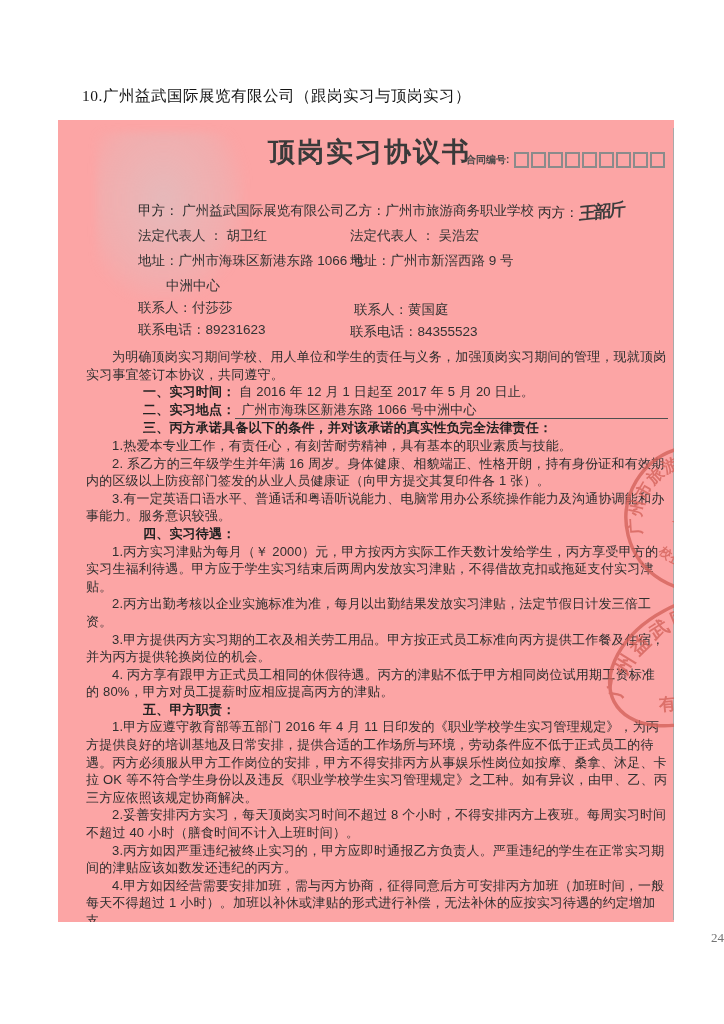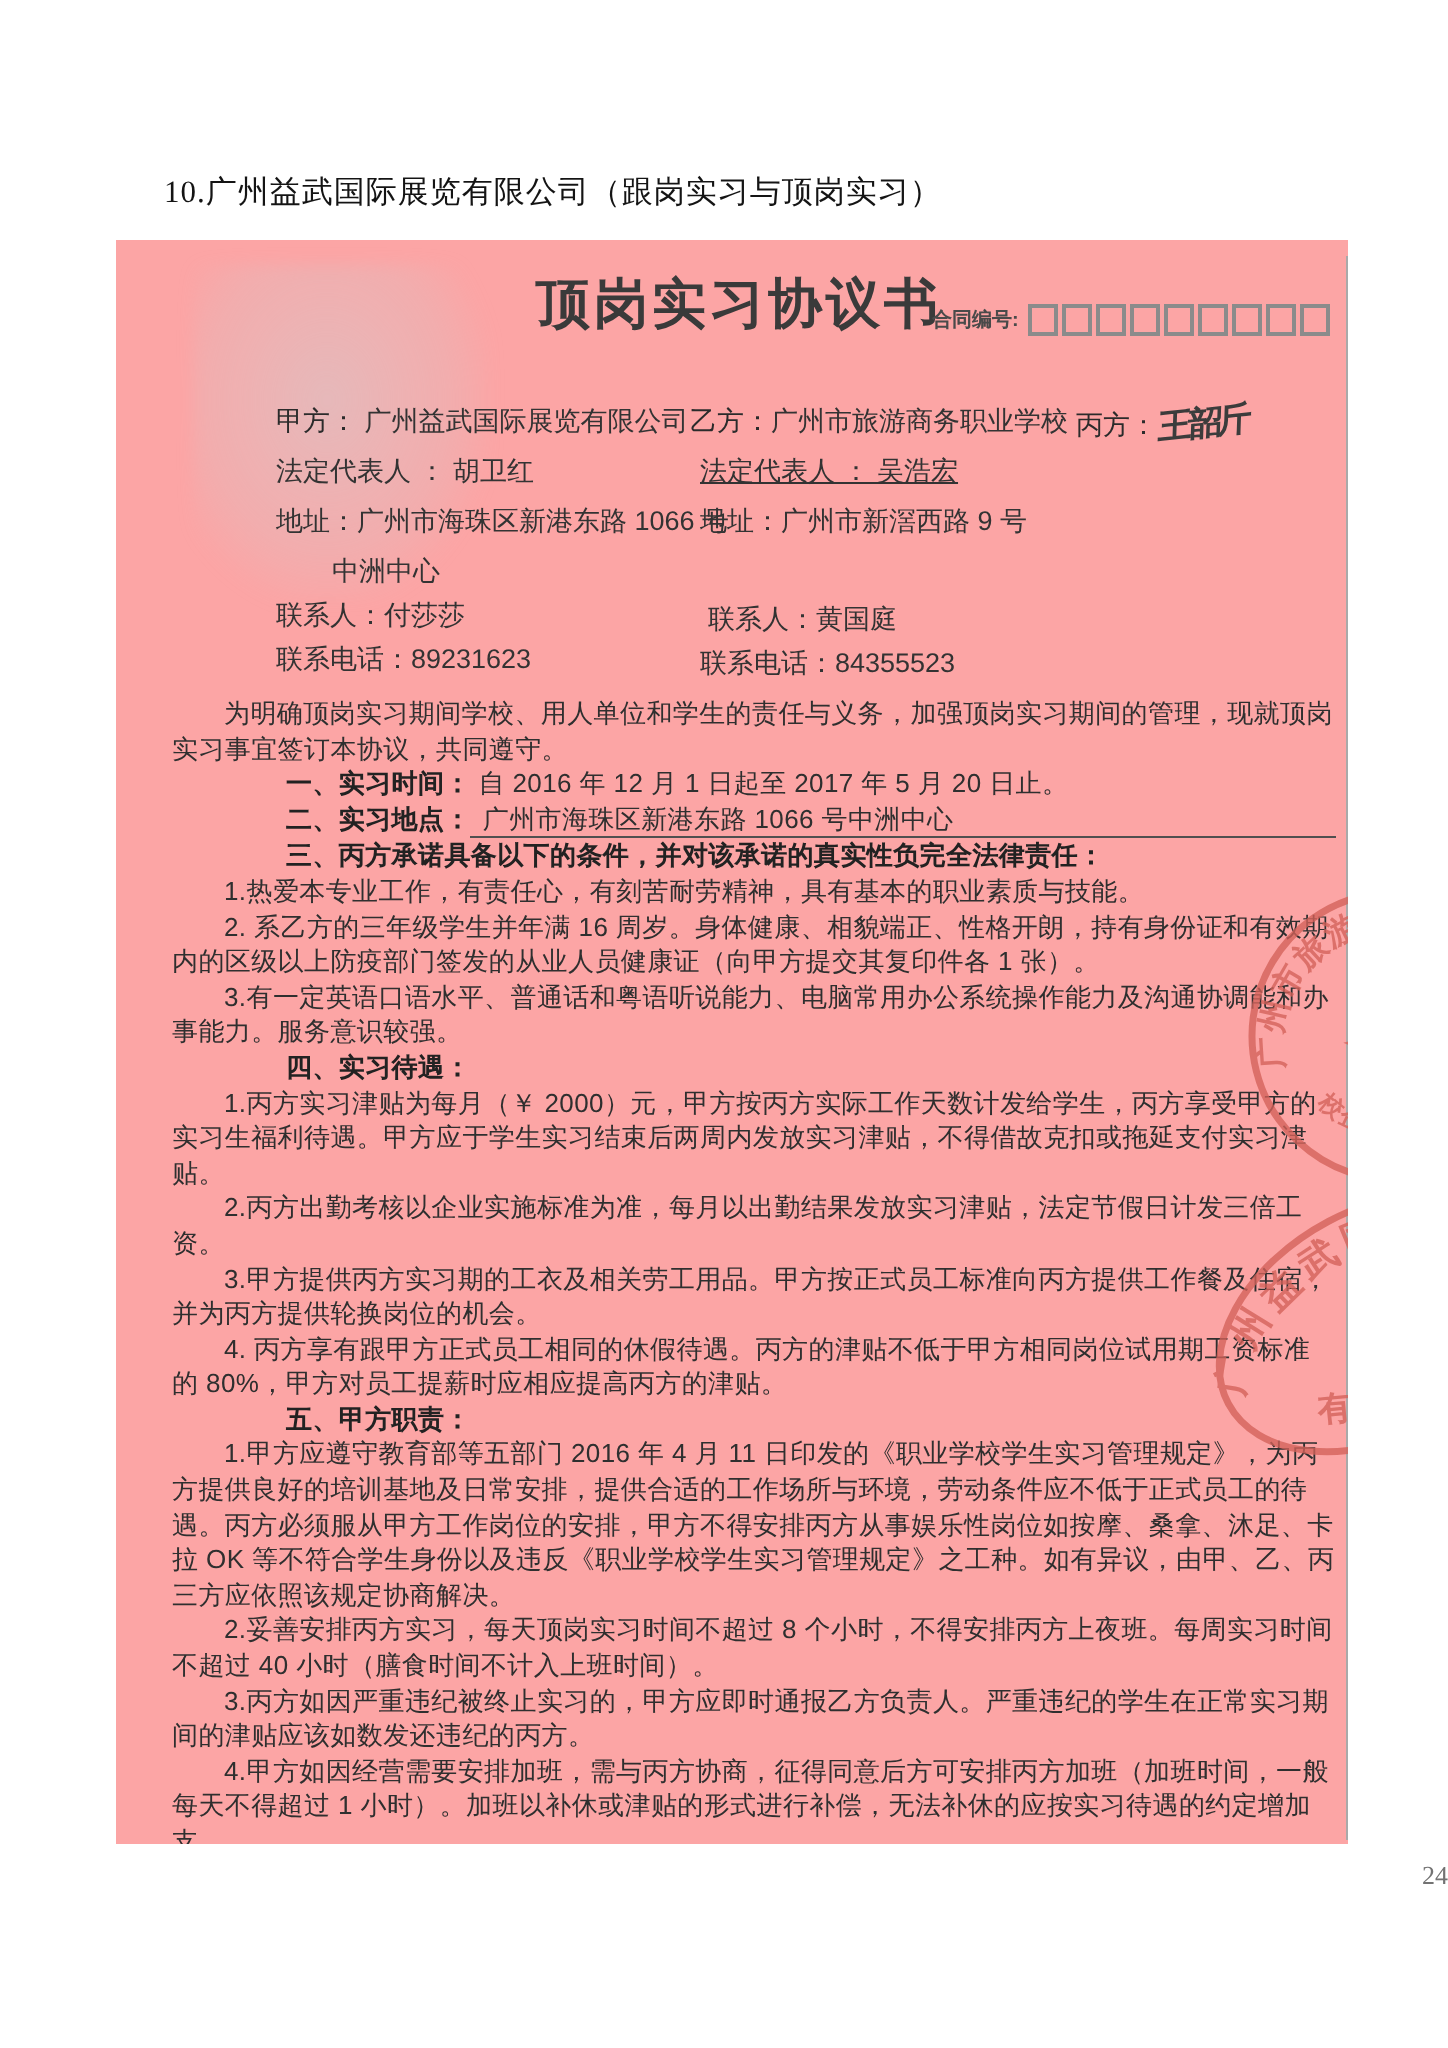--- a/index.html
+++ b/index.html
@@ -78,21 +78,21 @@
       <b>甲方：</b>&nbsp;<span>广州益武国际展览有限公司</span>
     </div>
     <div class="fld" style="left:287px; top:82px;">
       <b>乙方：</b><span>广州市旅游商务职业学校</span>
     </div>
     <div class="fld" style="left:480px; top:80px;">
       <b>丙方：</b><span class="hand">王韶斤</span>
     </div>
 
     <div class="fld" style="left:80px; top:107px;">法定代表人 ： 胡卫红</div>
-    <div class="fld" style="left:292px; top:107px;text-decoration:underline;">法定代表人 ： 吴浩宏</div>
+    <div class="fld" style="left:292px; top:107px;">法定代表人 ： 吴浩宏</div>
 
     <div class="fld" style="left:80px; top:132px;">地址：广州市海珠区新港东路 1066 号</div>
     <div class="fld" style="left:292px; top:132px;">地址：广州市新滘西路 9 号</div>
     <div class="fld" style="left:108px; top:157px;">中洲中心</div>
 
     <div class="fld" style="left:80px; top:179px;text-align:center;">联系人：付莎莎</div>
     <div class="fld" style="left:296px; top:181px;">联系人：黄国庭</div>
 
     <div class="fld" style="left:80px; top:201px;">联系电话：89231623</div>
     <div class="fld" style="left:292px; top:203px;">联系电话：84355523</div>

